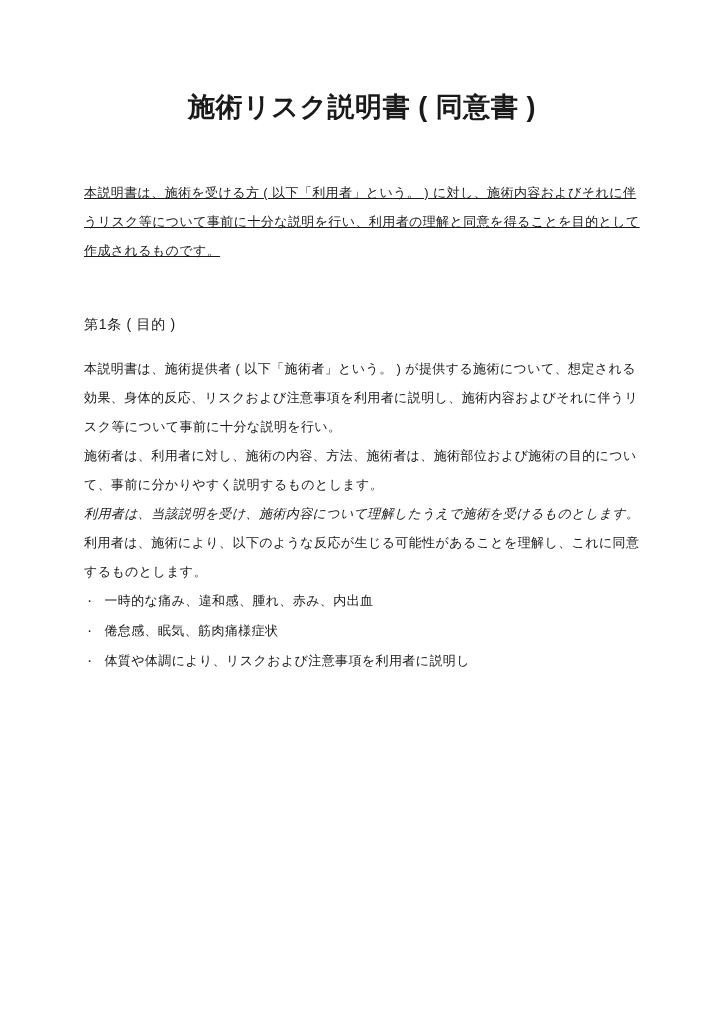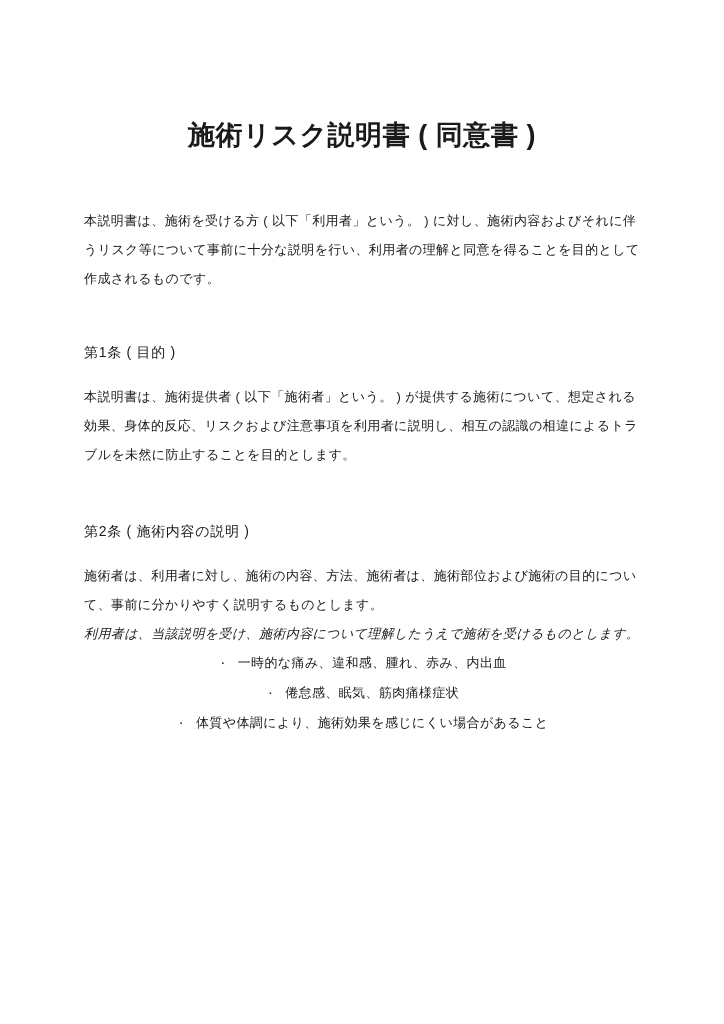--- a/index.html
+++ b/index.html
@@ -11,37 +11,38 @@
     width: 724px;
     height: 1024px;
     overflow: hidden;
     font-family: "Liberation Sans", "DejaVu Sans", sans-serif;
     color: #1a1a1a;
   }
   .page {
     box-sizing: border-box;
     width: 724px;
     height: 732px;
-    padding: 116px 84px 0 84px;
+    padding: 88px 84px 0 84px;
     background: #ffffff;
   }
   .doc-title {
     margin: 0;
     text-align: center;
     font-size: 27px;
     line-height: 38px;
     font-weight: 600;
     letter-spacing: 0.02em;
   }
   .intro {
     margin: 52px 0 0 0;
     font-size: 13px;
     line-height: 29px;
     letter-spacing: 0.03em;
     font-weight: 400;
+    text-decoration: underline;
   }
   .section-heading {
     margin: 48px 0 16px 0;
     font-size: 14px;
     line-height: 28px;
     font-weight: 500;
     letter-spacing: 0.05em;
   }
   .section-heading.h-first {
     margin-top: 45px;
@@ -54,21 +55,20 @@
     font-weight: 400;
   }
   .section .par-gap {
     margin-top: 0;
     font-style: italic;
   }
   .bullet-list {
     margin: 0;
     padding: 0;
     list-style: none;
-    text-align: center;
   }
   .bullet-list li {
     font-size: 13px;
     line-height: 29px;
     letter-spacing: 0.03em;
   }
   .bullet-list .bullet-dot {
     display: inline-block;
     margin-right: 9px;
     font-size: 11px;
@@ -78,36 +78,36 @@
 <body style="color: rgb(26, 26, 26); background: rgb(255, 255, 255);">
 
 <div class="page">
 
   <h1 class="doc-title">施術リスク説明書 ( 同意書 )</h1>
 
   <p class="intro">本説明書は、施術を受ける方 ( 以下「利用者」という。 ) に対し、施術内容およびそれに伴うリスク等について事前に十分な説明を行い、利用者の理解と同意を得ることを目的として作成されるものです。</p>
 
   <section class="section">
     <h2 class="section-heading h-first">第1条 ( 目的 )</h2>
-    <p class="body-par">本説明書は、施術提供者 ( 以下「施術者」という。 ) が提供する施術について、想定される効果、身体的反応、リスクおよび注意事項を利用者に説明し、相互の認識の相違によるトラブルを未然に防止することを目的とします。</p>
+    <p class="body-par">本説明書は、施術提供者 ( 以下「施術者」という。 ) が提供する施術について、想定される効果、身体的反応、リスクおよび注意事項を利用者に説明し、施術内容およびそれに伴うリスク等について事前に十分な説明を行い。</p>
   </section>
 
   <section class="section">
-    <h2 class="section-heading">第2条 ( 施術内容の説明 )</h2>
     <p class="body-par">施術者は、利用者に対し、施術の内容、方法、施術者は、施術部位および施術の目的について、事前に分かりやすく説明するものとします。</p>
     <p class="body-par par-gap">利用者は、当該説明を受け、施術内容について理解したうえで施術を受けるものとします。</p>
   </section>
 
   <section class="section">
+    <p class="body-par">利用者は、施術により、以下のような反応が生じる可能性があることを理解し、これに同意するものとします。</p>
     <ul class="bullet-list">
       <li>
         <span class="bullet-dot">・</span><span>一時的な痛み、違和感、腫れ、赤み、内出血</span>
       </li>
       <li>
         <span class="bullet-dot">・</span><span>倦怠感、眠気、筋肉痛様症状</span>
       </li>
       <li>
-        <span class="bullet-dot">・</span><span>体質や体調により、施術効果を感じにくい場合があること</span>
+        <span class="bullet-dot">・</span><span>体質や体調により、リスクおよび注意事項を利用者に説明し</span>
       </li>
     </ul>
   </section>
 
 </div>
 
 </body></html>

